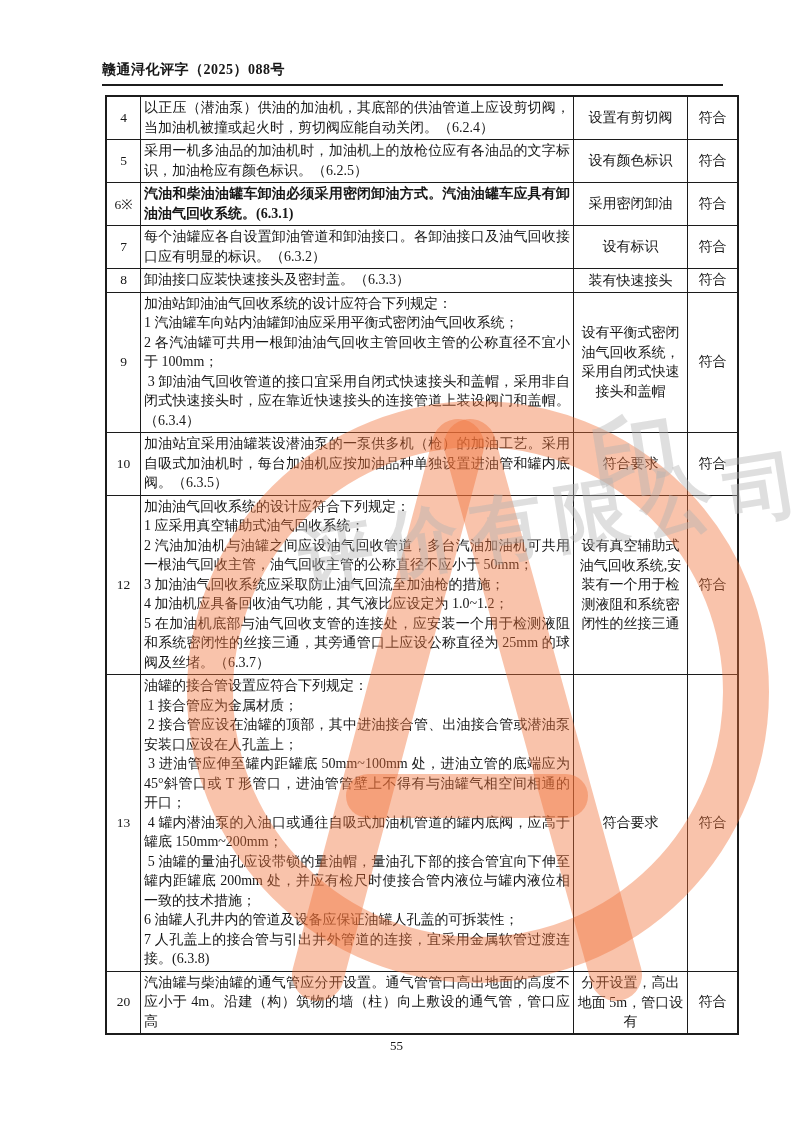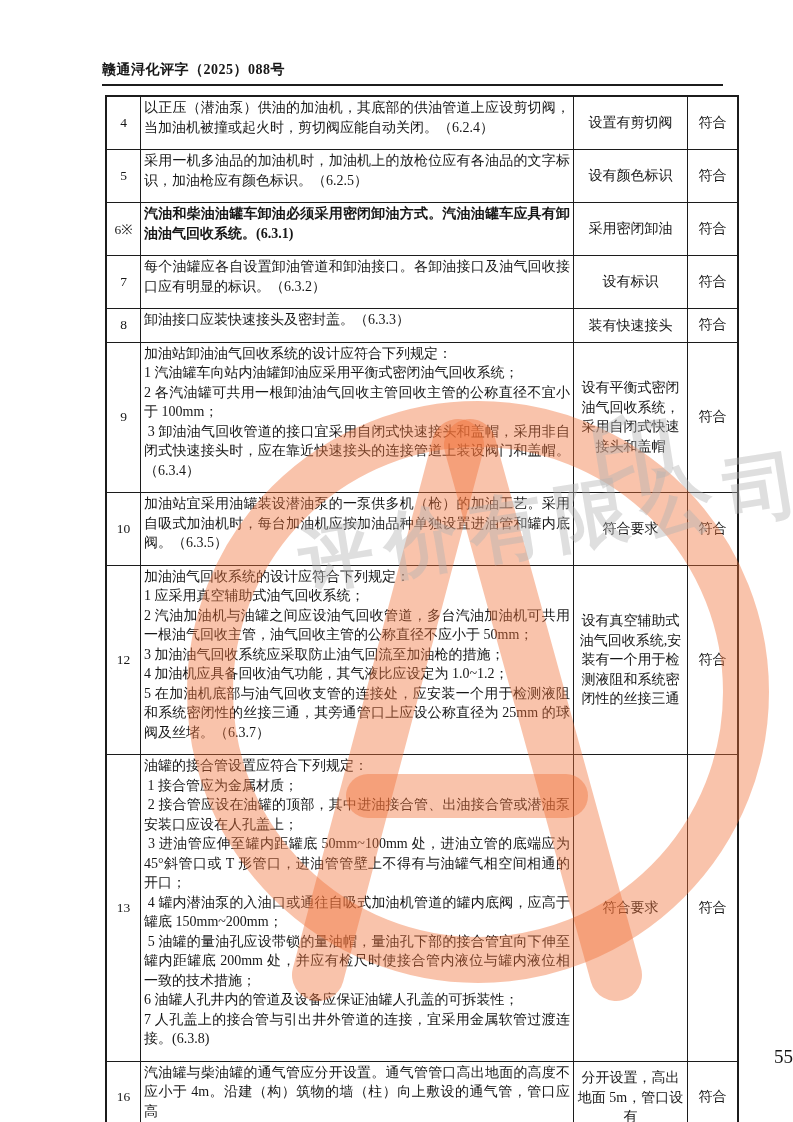--- a/index.html
+++ b/index.html
@@ -13,27 +13,27 @@
     font-size:14px; font-weight:bold; padding-bottom:5px;
     border-bottom:2px solid #1c1c1c; letter-spacing:0.5px;
   }
   .doc-table {
     position:absolute; left:105px; top:95px; width:618px;
     border-collapse:collapse; table-layout:fixed; font-size:14px;
     border:2px solid #1c1c1c;
   }
   .doc-table td { border:1px solid #1c1c1c; vertical-align:middle; }
   .c-num     { width:31px;  text-align:center; font-size:13.5px; }
-  .c-content { width:426px; padding:1px 3px 12px 3px; line-height:19.5px; white-space:pre-wrap; text-align:justify; }
+  .c-content { width:426px; padding:1px 3px 2px 3px; line-height:19.5px; white-space:pre-wrap; text-align:justify; }
   .c-measure { width:109px; text-align:center; line-height:19.5px; padding:1px 2px;margin-top:6px; }
   .c-result  { width:47px;  text-align:center; }
   .bold-row .c-content { font-weight:bold; }
   .page-footer {
     position:absolute; left:0; top:1038px; width:100%;
-    text-align:right; font-size:19px;margin-top:8px;
+    text-align:center; font-size:13px;
   }
   
   .watermark { position:absolute; left:0; top:0; width:793px; height:1122px; pointer-events:none; z-index:5; }
   .wm-svg { position:absolute; left:0; top:0; }
   .wm-ta {
     position:absolute; left:352px; top:608px; font-size:118px; font-weight:bold;
     font-family:"Liberation Sans","DejaVu Sans",sans-serif;
     color:rgba(90,197,227,0.55); letter-spacing:10px;
   }
   .wm-seal-text {
@@ -118,21 +118,21 @@
  2 接合管应设在油罐的顶部，其中进油接合管、出油接合管或潜油泵安装口应设在人孔盖上；
  3 进油管应伸至罐内距罐底 50mm~100mm 处，进油立管的底端应为45°斜管口或 T 形管口，进油管管壁上不得有与油罐气相空间相通的开口；
  4 罐内潜油泵的入油口或通往自吸式加油机管道的罐内底阀，应高于罐底 150mm~200mm；
  5 油罐的量油孔应设带锁的量油帽，量油孔下部的接合管宜向下伸至罐内距罐底 200mm 处，并应有检尺时使接合管内液位与罐内液位相一致的技术措施；
 6 油罐人孔井内的管道及设备应保证油罐人孔盖的可拆装性；
 7 人孔盖上的接合管与引出井外管道的连接，宜采用金属软管过渡连接。(6.3.8)</td>
     <td class="c-measure">符合要求</td>
     <td class="c-result">符合</td>
   </tr>
       <tr>
-    <td class="c-num">16</td>
+    <td class="c-num">20</td>
     <td class="c-content">汽油罐与柴油罐的通气管应分开设置。通气管管口高出地面的高度不应小于 4m。沿建（构）筑物的墙（柱）向上敷设的通气管，管口应高</td>
     <td class="c-measure">分开设置，高出地面 5m，管口设有</td>
     <td class="c-result">符合</td>
   </tr>
     </tbody>
 </table>
 
 <div class="watermark">
   <svg class="wm-svg" width="793" height="1122" viewBox="0 0 793 1122">
     <circle cx="478" cy="692" r="268" fill="none" stroke="rgba(240,112,56,0.42)" stroke-width="46"></circle>

